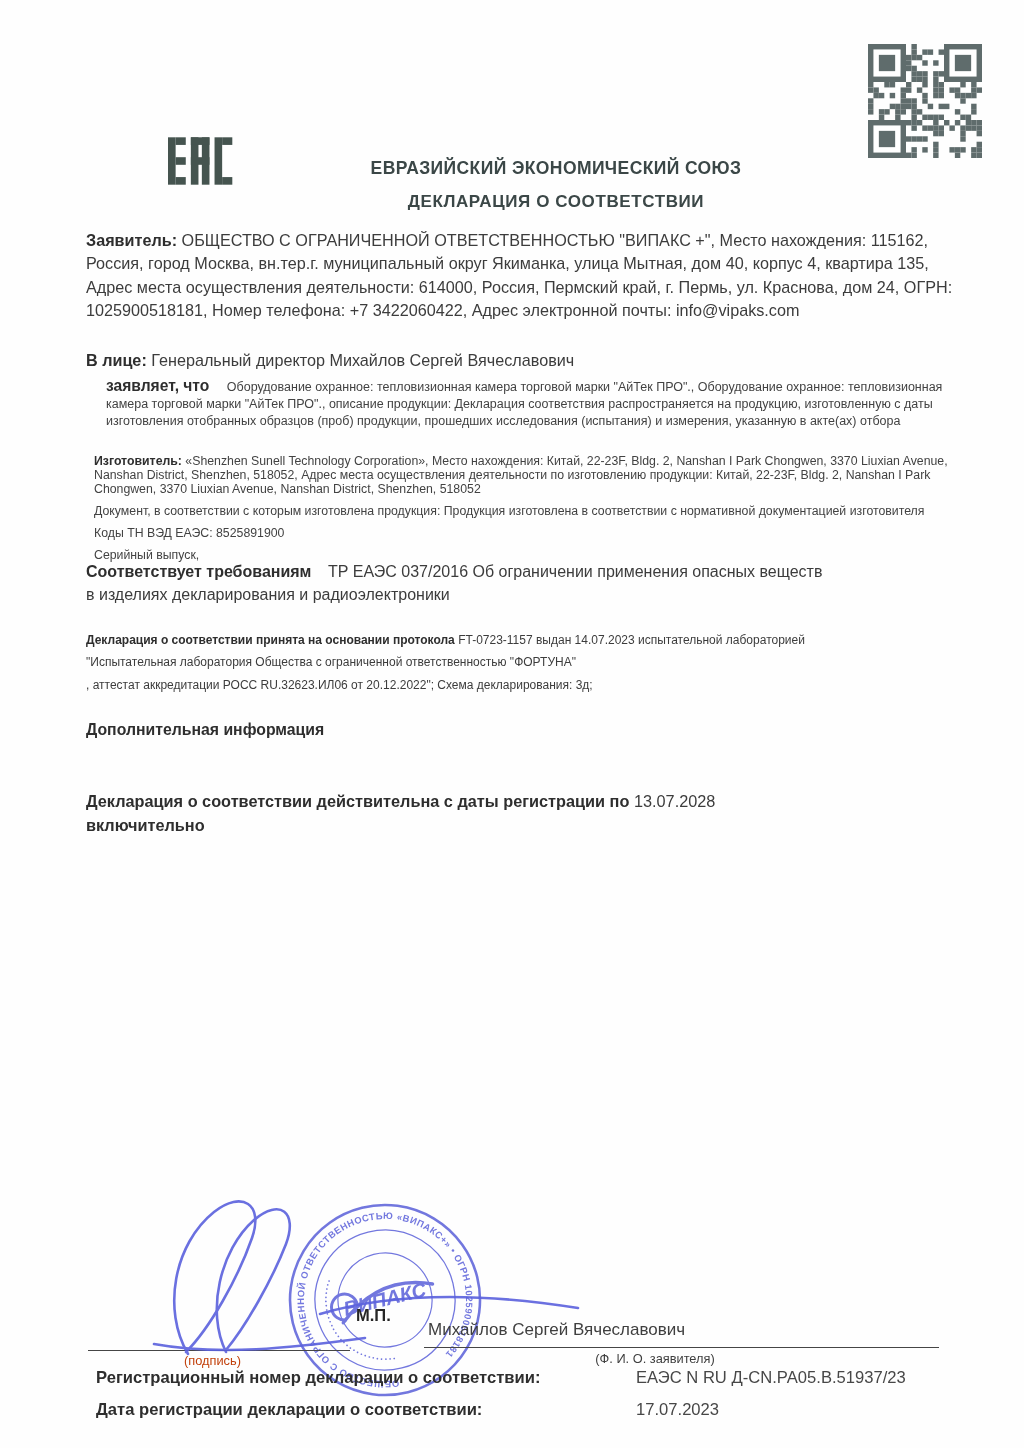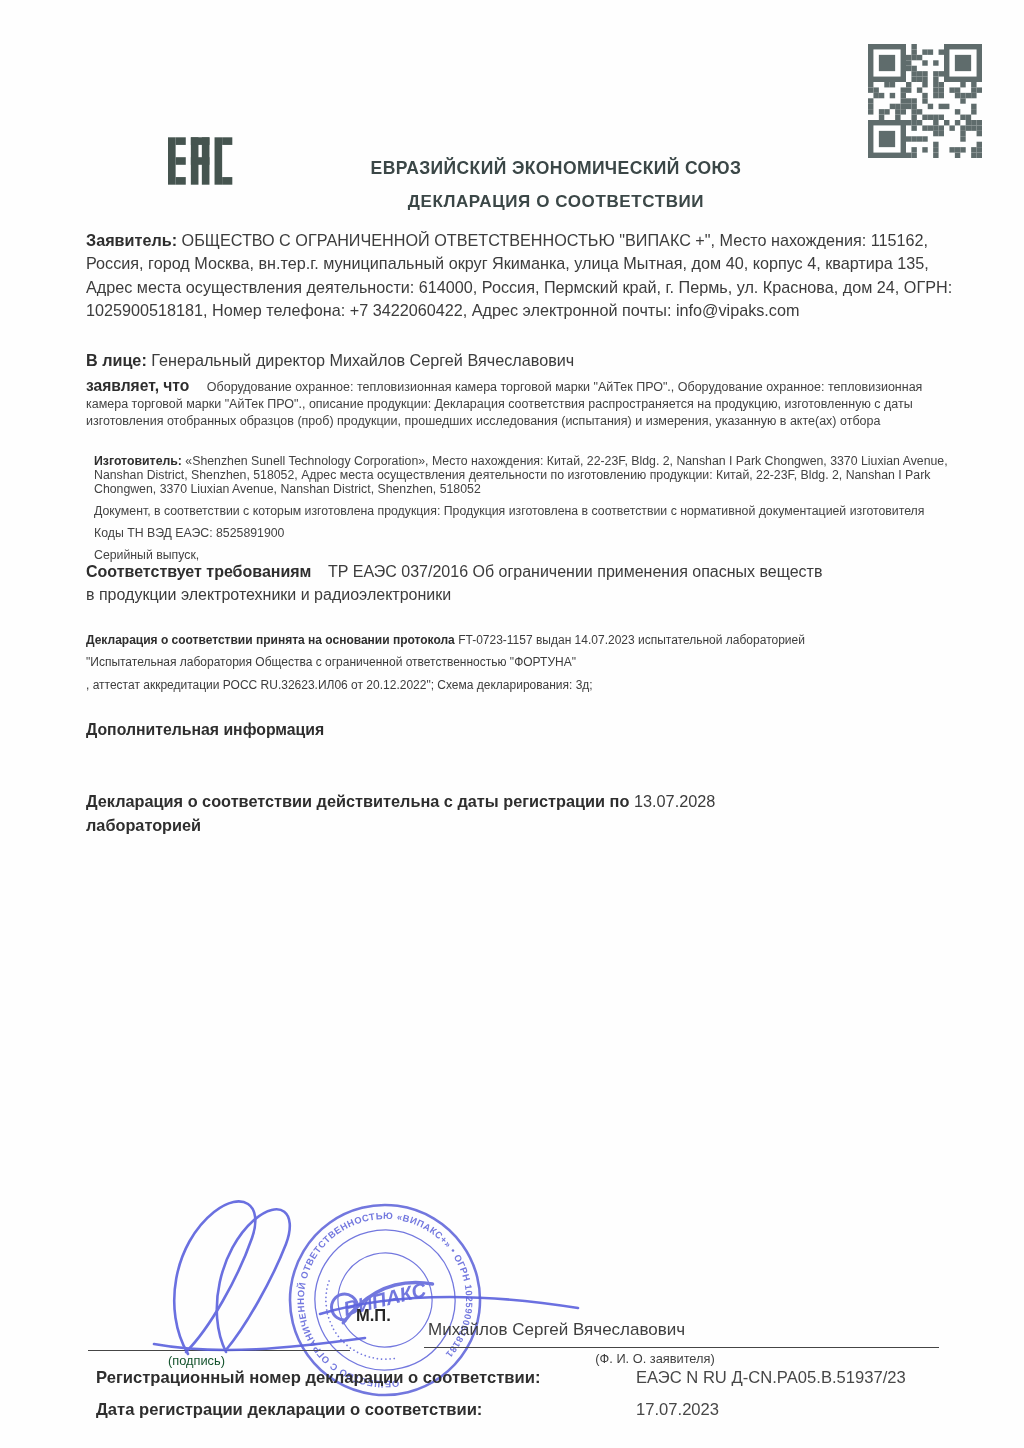--- a/index.html
+++ b/index.html
@@ -13,36 +13,36 @@
   
   .eac-logo{left:168px;top:132px;width:66px;height:58px;}
   .hdr{left:86px;top:158px;width:940px;text-align:center;font-weight:bold;color:#3b4747;font-size:17.5px;letter-spacing:.4px;}
   .hdr2{left:86px;top:192px;width:940px;text-align:center;font-weight:bold;color:#3b4747;font-size:17px;letter-spacing:.6px;}
   .qr{left:868px;top:44px;width:114px;height:114px;}
 
   
   .para{left:86px;width:868px;font-size:16.2px;line-height:23.4px;}
   .p-applicant{top:229px;}
   .p-inface{top:349px;}
-  .p-declares{top:377px;width:876px;font-size:12.5px;line-height:17.2px;color:#424242;}
+  .p-declares{top:377px;width:876px;font-size:12.5px;line-height:17.2px;color:#424242;margin-left:20px;}
   .p-declares .lbl{font-size:15.6px;margin-right:14px;}
   .p-manu{top:447px;width:876px;font-size:12.3px;line-height:13.9px;color:#424242;}
   .p-manu .sect{margin:8px;}
   .p-compliance{top:560px;font-size:16px;line-height:23px;}
   .p-compliance .lbl{margin-right:12px;}
   .p-basis{top:629px;width:800px;font-size:12px;line-height:22.4px;}
   .p-addinfo{top:718px;font-size:15.8px;}
   .p-validity{top:789px;font-size:16.3px;line-height:24px;}
 
   
   .mp{left:356px;top:1306px;font-size:16.5px;font-weight:bold;color:#262626;z-index:4;}
   .signatory{left:428px;top:1320px;font-size:17px;color:#3f3f3f;z-index:4;}
   .line-left{left:88px;top:1350px;width:262px;border-top:1.6px solid #454545;z-index:4;}
   .line-right{left:424px;top:1347px;width:515px;border-top:1.6px solid #454545;z-index:4;}
-  .cap-sign{left:114px;top:1353px;width:165px;text-align:center;font-size:12.8px;color:#14532d;z-index:4;}
+  .cap-sign{left:130px;top:1353px;width:165px;text-align:center;font-size:12.8px;color:#c2410c;z-index:4;}
   .cap-name{left:555px;top:1351px;width:200px;text-align:center;font-size:12.8px;color:#3e3e3e;z-index:4;}
   .reg-row{left:96px;width:920px;font-size:16.6px;z-index:4;}
   .reg-row .val{position:absolute;left:540px;top:0;font-weight:normal;color:#474747;white-space:nowrap;}
   .reg-1{top:1368px;}
   .reg-2{top:1400px;}
 
   .stamp{left:285px;top:1200px;width:200px;height:200px;z-index:2;}
   .signature{left:140px;top:1192px;width:480px;height:175px;z-index:5;pointer-events:none;}
 </style>
 </head>
@@ -236,37 +236,37 @@
   <div class="abs para p-manu">
     <p class="sect"><b>Изготовитель:</b> <span>«Shenzhen Sunell Technology Corporation», Место нахождения: Китай, 22-23F, Bldg. 2, Nanshan I Park Chongwen, 3370 Liuxian Avenue, Nanshan District, Shenzhen, 518052, Адрес места осуществления деятельности по изготовлению продукции: Китай, 22-23F, Bldg. 2, Nanshan I Park Chongwen, 3370 Liuxian Avenue, Nanshan District, Shenzhen, 518052</span></p>
     <p class="sect">Документ, в соответствии с которым изготовлена продукция: Продукция изготовлена в соответствии с нормативной документацией изготовителя</p>
     <p class="sect">Коды ТН ВЭД ЕАЭС: 8525891900</p>
     <p class="sect">Серийный выпуск,</p>
   </div>
 
   <div class="abs para p-compliance">
     <b class="lbl">Соответствует требованиям</b>
     <span>ТР ЕАЭС 037/2016 Об ограничении применения опасных веществ</span><br>
-    <span>в продукции электротехники и радиоэлектроники</span>
+    <span>в изделиях декларирования и радиоэлектроники</span>
   </div>
 
   <div class="abs para p-basis">
     <b>Декларация о соответствии принята на основании протокола</b>
     <span>FT-0723-1157 выдан 14.07.2023 испытательной лабораторией "Испытательная лаборатория Общества с ограниченной ответственностью "ФОРТУНА"</span><br>
     <span>, аттестат аккредитации РОСС RU.32623.ИЛ06 от 20.12.2022"; Схема декларирования: 3д;</span>
   </div>
 
   <div class="abs para p-addinfo">
     <b>Дополнительная информация</b>
   </div>
 
   <div class="abs para p-validity">
     <b>Декларация о соответствии действительна с даты регистрации по</b>
     <span>13.07.2028</span><br>
-    <b>лабораторией</b>
+    <b>включительно</b>
   </div>
 
   <div class="abs stamp">
     <svg width="200" height="200" viewBox="0 0 200 200">
       <defs>
         <path id="ringPath" d="M100,181 a81,81 0 1,1 0.01,-162 a81,81 0 1,1 -0.01,162"></path>
         <path id="innerRingPath" d="M100,157 a57,57 0 1,1 0.01,-114 a57,57 0 1,1 -0.01,114"></path>
       </defs>
       <g opacity="0.78" transform="rotate(-14 100 100)">
         <circle cx="100" cy="100" r="95" fill="none" stroke="#4c52d6" stroke-width="2.6"></circle>

